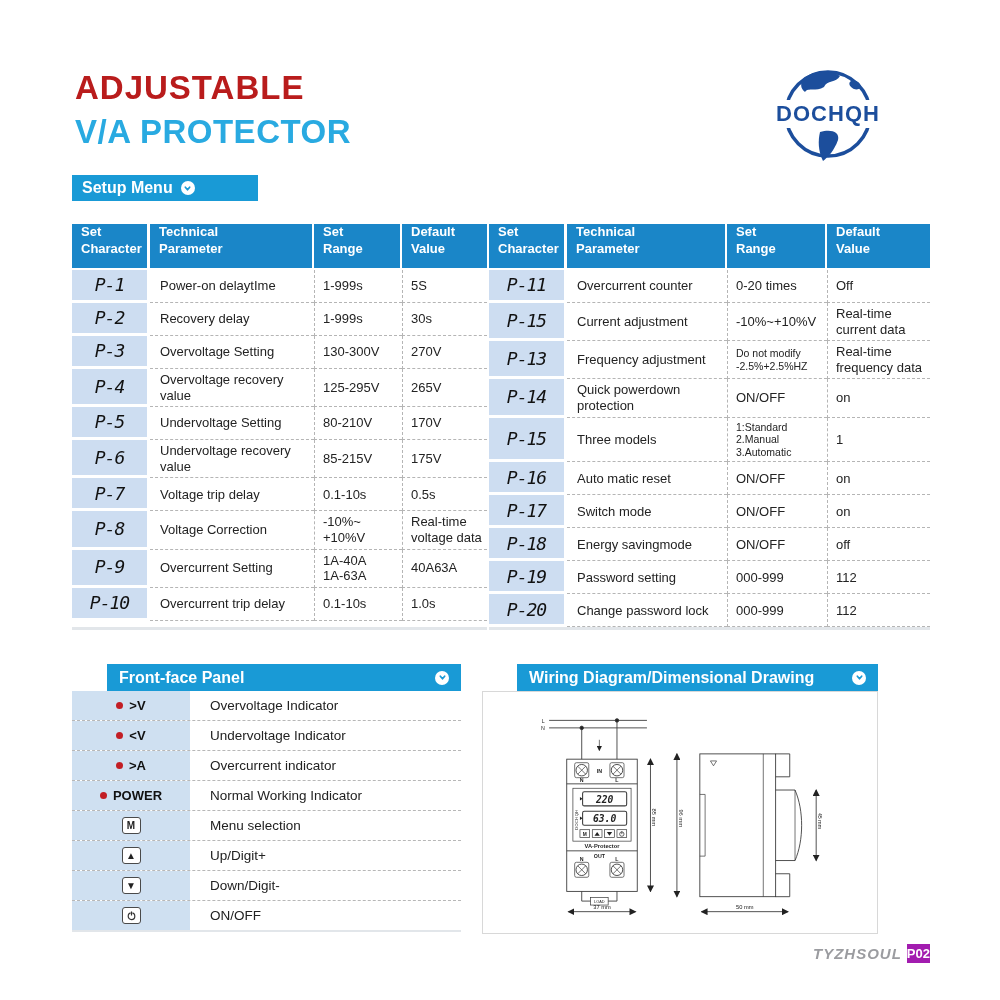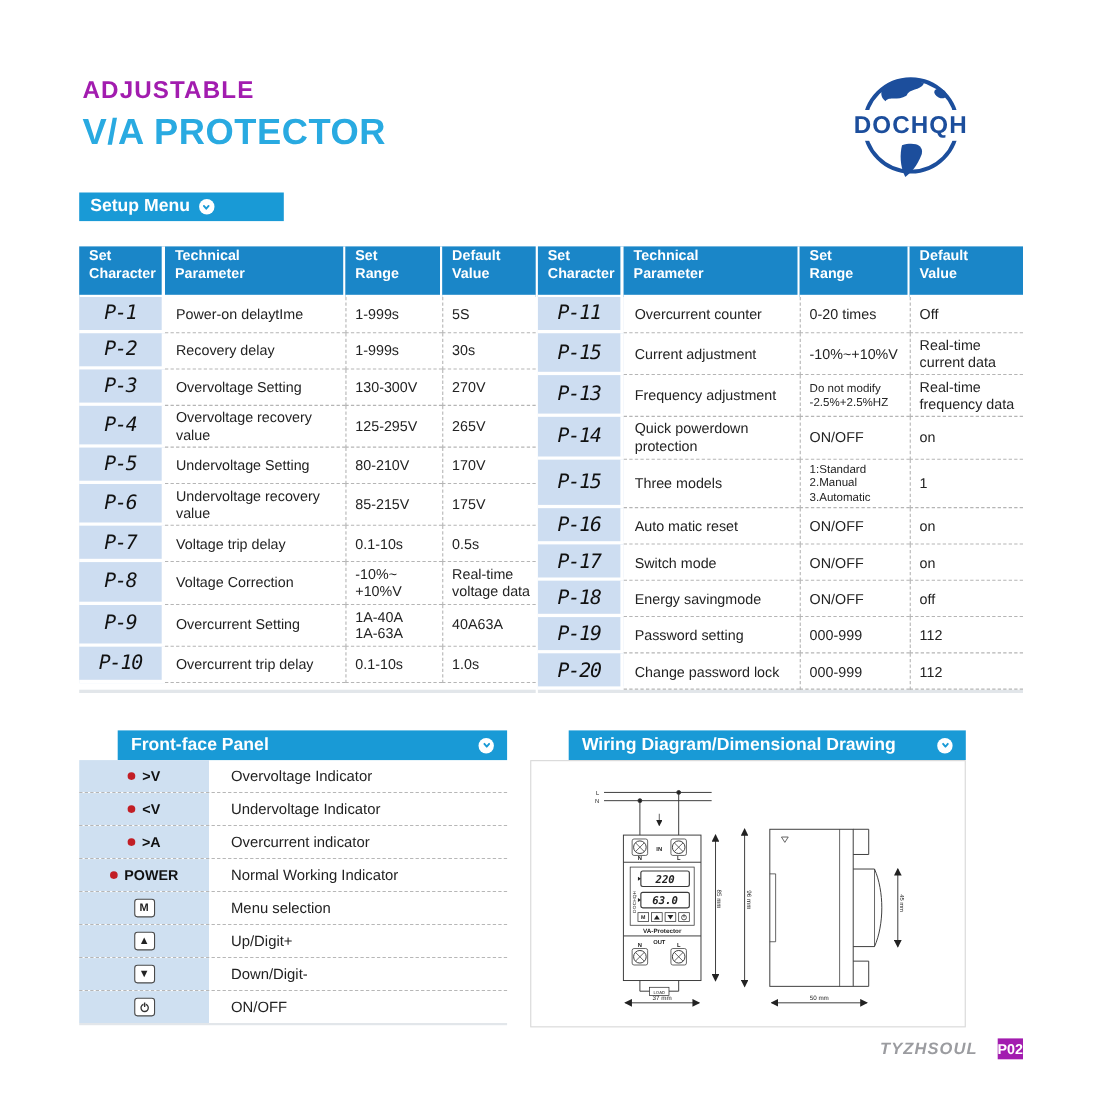--- a/index.html
+++ b/index.html
@@ -1,21 +1,21 @@
 <!DOCTYPE html>
 <html><head>
 <meta charset="utf-8">
 <style>
   html,body{margin:0;padding:0;background:#fff;}
   .page{position:relative;width:1000px;height:1000px;background:#fff;
         font-family:"Liberation Sans",sans-serif;color:#222;overflow:hidden;}
 
   
   .title{position:absolute;left:75px;top:70px;}
-  .title .l1{font-size:22px;font-weight:bold;color:#a21caf;letter-spacing:1px;line-height:1.1;}
+  .title .l1{font-size:33px;font-weight:bold;color:#b91c1c;letter-spacing:1px;line-height:1.1;}
   .title .l2{font-size:33px;font-weight:bold;color:#29aae1;letter-spacing:.5px;margin-top:8px;line-height:1.1;}
 
   
   .logo{position:absolute;left:752px;top:58px;width:152px;height:112px;}
 
   
   .banner{background:#199ad6;color:#fff;font-weight:bold;display:flex;align-items:center;gap:8px;box-sizing:border-box;}
   .setup-banner{position:absolute;left:72px;top:175px;width:186px;height:26px;font-size:16px;padding:0 10px;}
   .panel-banner{height:27px;font-size:16px;padding:0 12px;justify-content:space-between;margin-left:35px;}
   .chev{width:14px;height:14px;border-radius:50%;background:#fff;display:inline-flex;
@@ -57,21 +57,21 @@
 
   
   .wiring{position:absolute;left:482px;top:664px;width:396px;}
   .wire-box{border:1px solid #d8d8d8;height:243px;box-sizing:border-box;background:#fff;}
   svg.diagram{width:100%;height:100%;display:block;}
   .diagram text{font-family:"Liberation Sans",sans-serif;fill:#222;}
   .diagram .seg{font-family:"DejaVu Sans Mono",monospace;font-weight:bold;font-style:italic;}
 
   
   .footer{position:absolute;top:944px;left:0;width:930px;display:flex;justify-content:flex-end;
-          align-items:center;gap:18px;}
+          align-items:center;gap:5px;}
   .f-brand{color:#9b9ca0;font-weight:bold;font-style:italic;font-size:15px;letter-spacing:1px;}
   .f-page{background:#a21caf;color:#fff;font-weight:bold;font-size:13px;padding:2px 0;}
 </style>
 </head>
 <body>
 
 <div class="page">
 
   <div class="title">
     <div class="l1">ADJUSTABLE</div>

